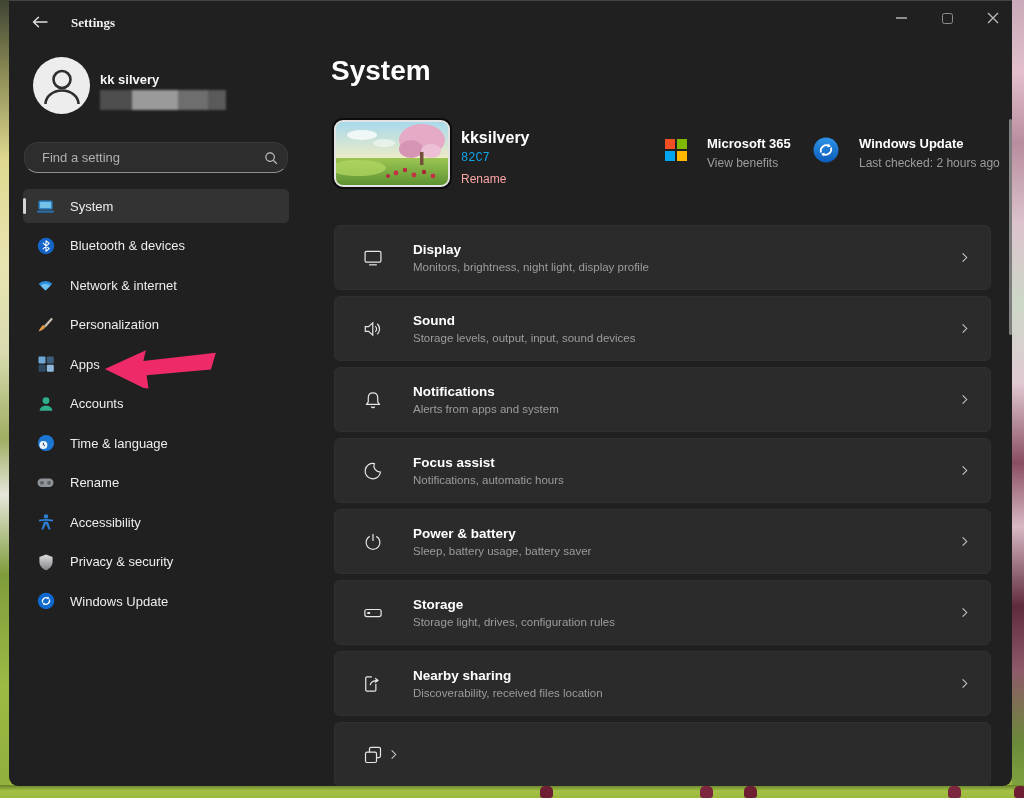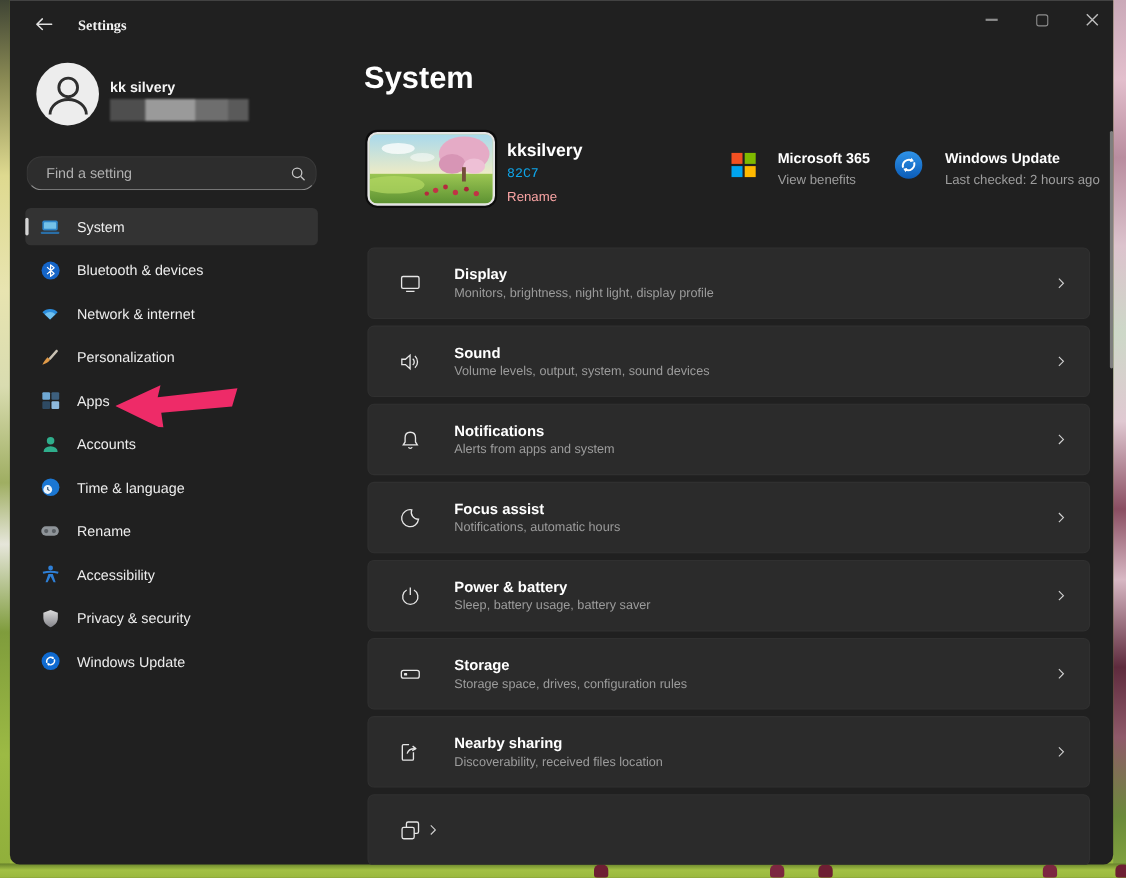--- a/index.html
+++ b/index.html
@@ -408,21 +408,21 @@
     <div class="row">
       <span class="row-ic">
         <svg width="22" height="22" viewBox="0 0 20 20" fill="none" stroke="#e6e6e6" stroke-width="1.1">
             <path d="M3 7.8 H6 L9.8 4.4 V15.6 L6 12.2 H3 Z"></path>
             <path d="M12 7.4 a3.3 3.3 0 0 1 0 5.2"></path>
             <path d="M13.8 5.2 a6.4 6.4 0 0 1 0 9.6"></path>
           </svg>
       </span>
       <span class="row-text">
           <span class="row-title" style="display:block">Sound</span>
-          <span class="row-sub" style="display:block">Volume levels, output, system, sound devices</span>
+          <span class="row-sub" style="display:block">Storage levels, output, input, sound devices</span>
         </span>
       <span class="chev">
           <svg width="15" height="15" viewBox="0 0 20 20" fill="none" stroke="#cfcfcf" stroke-width="1.4">
             <path d="M7.5 4.5 L13 10 L7.5 15.5"></path>
           </svg>
         </span>
     </div>
 
     <div class="row">
       <span class="row-ic">
@@ -479,21 +479,21 @@
 
     <div class="row">
       <span class="row-ic">
         <svg width="22" height="22" viewBox="0 0 20 20" fill="none" stroke="#e6e6e6" stroke-width="1.1">
             <rect x="2.6" y="6.8" width="14.8" height="6.4" rx="1.8"></rect>
             <rect x="4.8" y="9" width="2.6" height="2" rx="0.5" fill="#e6e6e6" stroke="none"></rect>
           </svg>
       </span>
       <span class="row-text">
           <span class="row-title" style="display:block">Storage</span>
-          <span class="row-sub" style="display:block">Storage space, drives, configuration rules</span>
+          <span class="row-sub" style="display:block">Storage light, drives, configuration rules</span>
         </span>
       <span class="chev">
           <svg width="15" height="15" viewBox="0 0 20 20" fill="none" stroke="#cfcfcf" stroke-width="1.4">
             <path d="M7.5 4.5 L13 10 L7.5 15.5"></path>
           </svg>
         </span>
     </div>
 
     <div class="row">
       <span class="row-ic">

